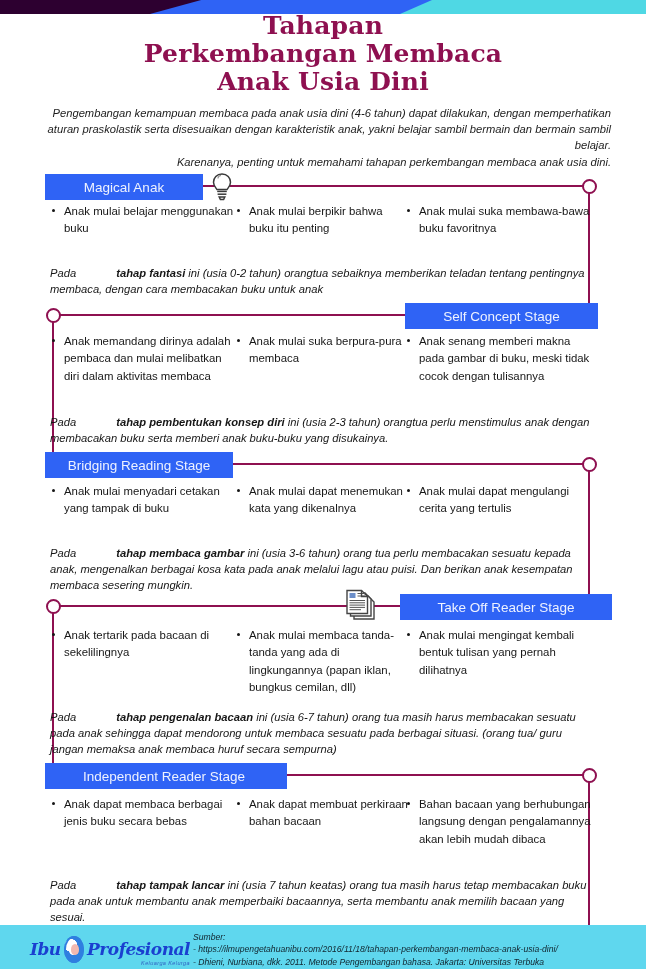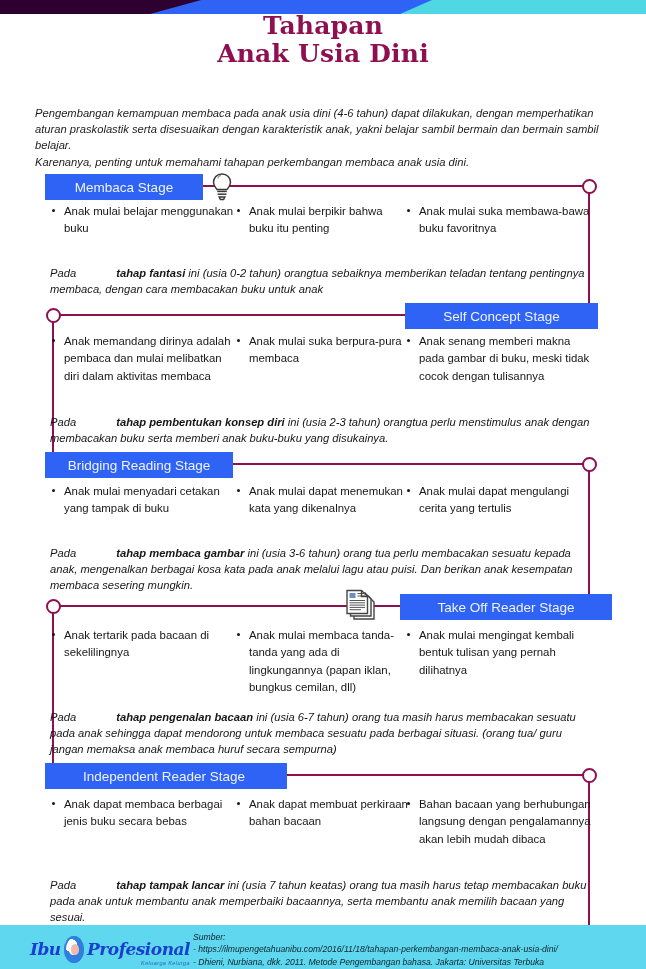--- a/index.html
+++ b/index.html
@@ -25,21 +25,21 @@
   
   .title{
     position:absolute;left:0;top:12px;width:646px;text-align:center;
     color:#8e1050;font-weight:bold;font-size:25px;line-height:1.12;
     letter-spacing:.2px;
     font-family:"DejaVu Serif","Liberation Serif",serif;
   }
   .title div{white-space:nowrap;}
 
   .intro{
-    position:absolute;left:35px;top:105px;width:576px;text-align:left;
+    position:absolute;left:35px;top:105px;width:576px;text-align:right;
     font-style:italic;font-size:11.2px;line-height:1.45;color:#1c1c1c;
   }
 
   
   .conn{position:absolute;background:#8e1050;}
   .h-line{height:2px;}
   .v-line{width:2px;}
   .node{
     position:absolute;width:15px;height:15px;border-radius:50%;
     border:2.4px solid #8e1050;background:#ffffff;box-sizing:border-box;
@@ -103,20 +103,21 @@
 <div class="page">
 
   <div class="topbar">
     <div class="band band-purple"></div>
     <div class="band band-blue"></div>
     <div class="band band-cyan"></div>
   </div>
 
   <div class="title">
     <div>Tahapan</div>
+    <div>Perkembangan Membaca</div>
     <div>Anak Usia Dini</div>
   </div>
 
   <div class="intro"><span>Pengembangan kemampuan membaca pada anak usia dini (4-6 tahun) dapat dilakukan, dengan memperhatikan aturan praskolastik serta disesuaikan dengan karakteristik anak, yakni belajar sambil bermain dan bermain sambil belajar.</span><br><span>Karenanya, penting untuk memahami tahapan perkembangan membaca anak usia dini.</span></div>
 
   <div id="flow">
       <div class="conn h-line" style="left: 203px; top: 185px; width: 386px;"></div>
       <div class="conn v-line" style="left: 588px; top: 186px; height: 129px;"></div>
       <div class="conn h-line" style="left: 53px; top: 314px; width: 352px;"></div>
       <div class="conn v-line" style="left: 52px; top: 315px; height: 149px;"></div>
@@ -125,21 +126,21 @@
       <div class="conn h-line" style="left: 53px; top: 605px; width: 347px;"></div>
       <div class="conn v-line" style="left: 52px; top: 606px; height: 169px;"></div>
       <div class="conn h-line" style="left: 287px; top: 774px; width: 302px;"></div>
       <div class="conn v-line" style="left: 588px; top: 775px; height: 150px;"></div>
       <div class="node" style="left: 582px; top: 179px;"></div>
       <div class="node" style="left: 46px; top: 308px;"></div>
       <div class="node" style="left: 582px; top: 457px;"></div>
       <div class="node" style="left: 46px; top: 599px;"></div>
       <div class="node" style="left: 582px; top: 768px;"></div>
       <div class="stage-label left" style="left: 45px; top: 174px; width: 158px;">
-        <span>Membaca Stage</span>
+        <span>Magical Anak</span>
       </div>
       <div class="bullet" style="position: absolute; left: 50px; top: 203px; width: 175px;">Anak mulai belajar menggunakan buku</div>
       <div class="bullet" style="position: absolute; left: 235px; top: 203px; width: 160px;">Anak mulai berpikir bahwa buku itu penting</div>
       <div class="bullet" style="position: absolute; left: 405px; top: 203px; width: 175px;">Anak mulai suka membawa-bawa buku favoritnya</div>
       <div class="note" style="left: 50px; top: 265px; width: 540px;"><span>Pada </span><b>tahap fantasi</b><span> ini (usia 0-2 tahun) orangtua sebaiknya memberikan teladan tentang pentingnya membaca, dengan cara membacakan buku untuk anak</span></div>
       <div class="stage-label right" style="left: 405px; top: 303px; width: 193px;">
         <span>Self Concept Stage</span>
       </div>
       <div class="bullet" style="position: absolute; left: 50px; top: 333px; width: 175px;">Anak memandang dirinya adalah pembaca dan mulai melibatkan diri dalam aktivitas membaca</div>
       <div class="bullet" style="position: absolute; left: 235px; top: 333px; width: 160px;">Anak mulai suka berpura-pura membaca</div>

